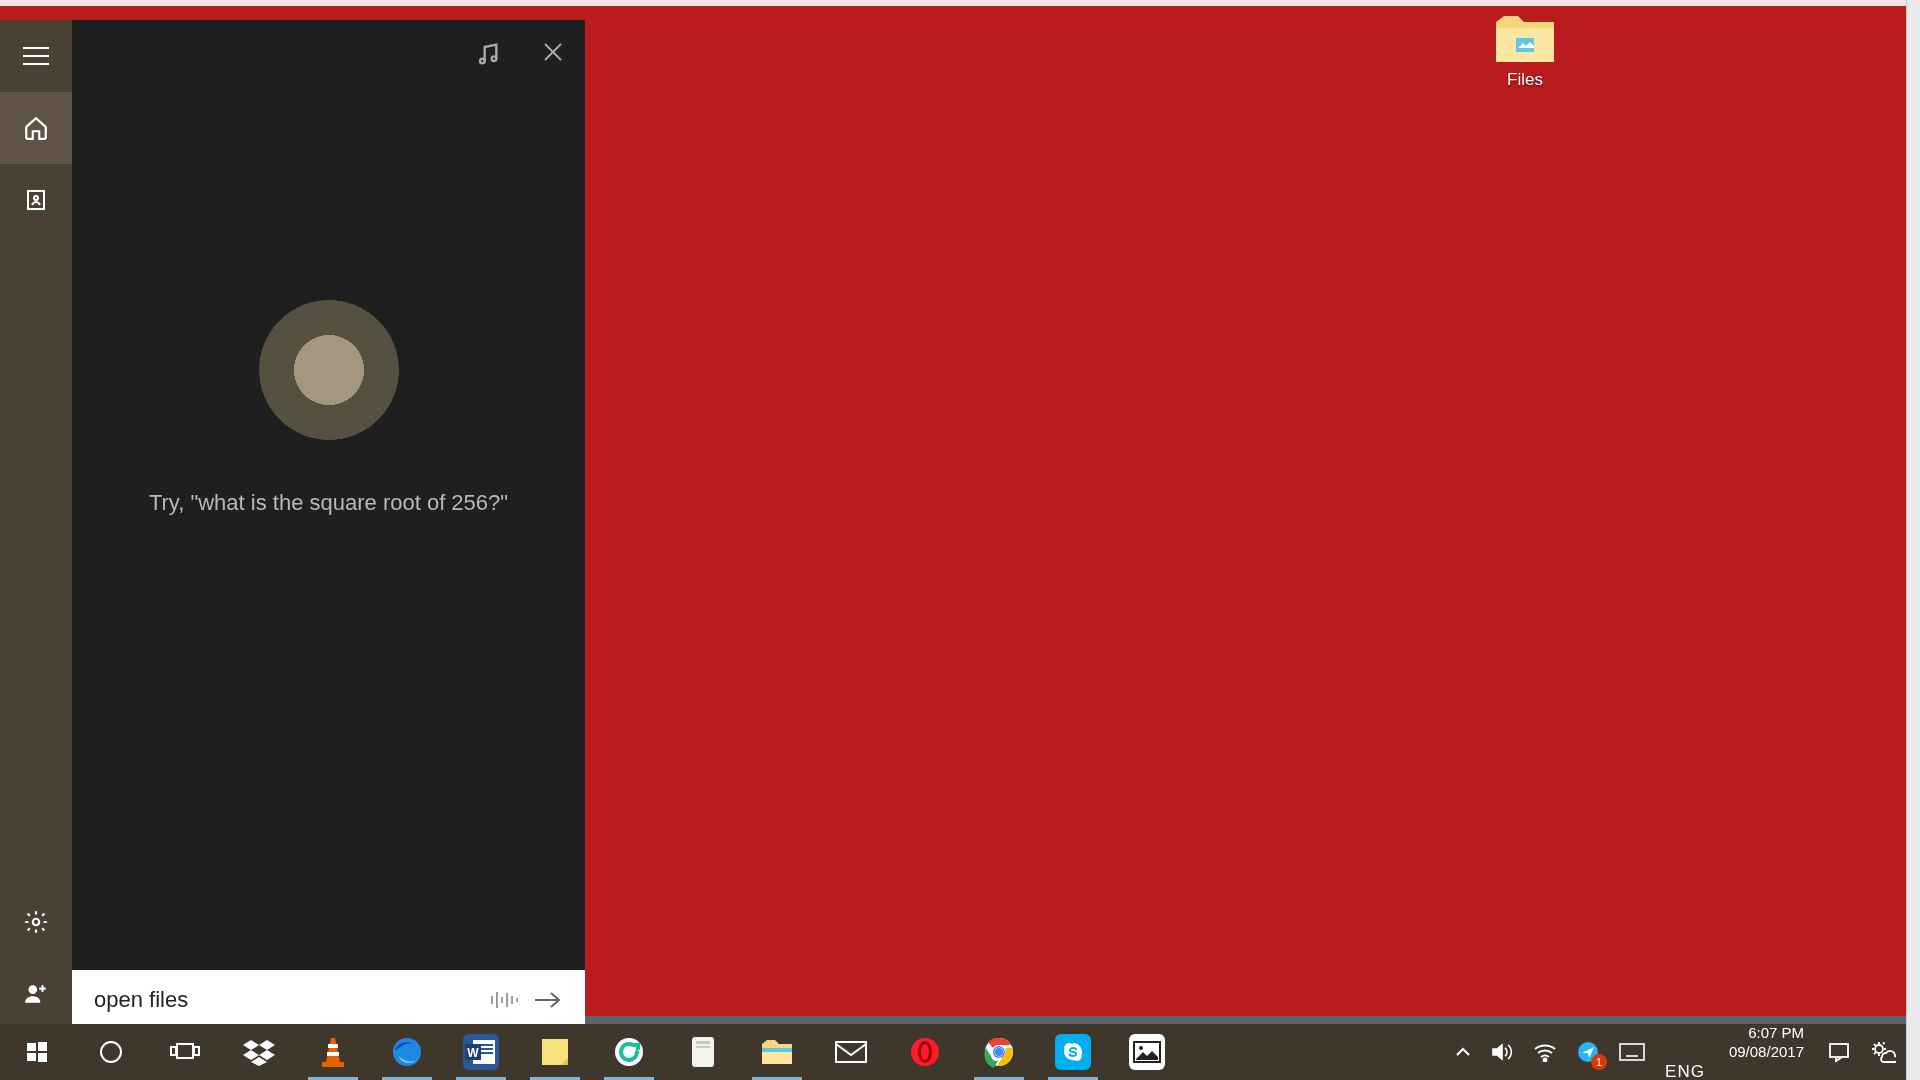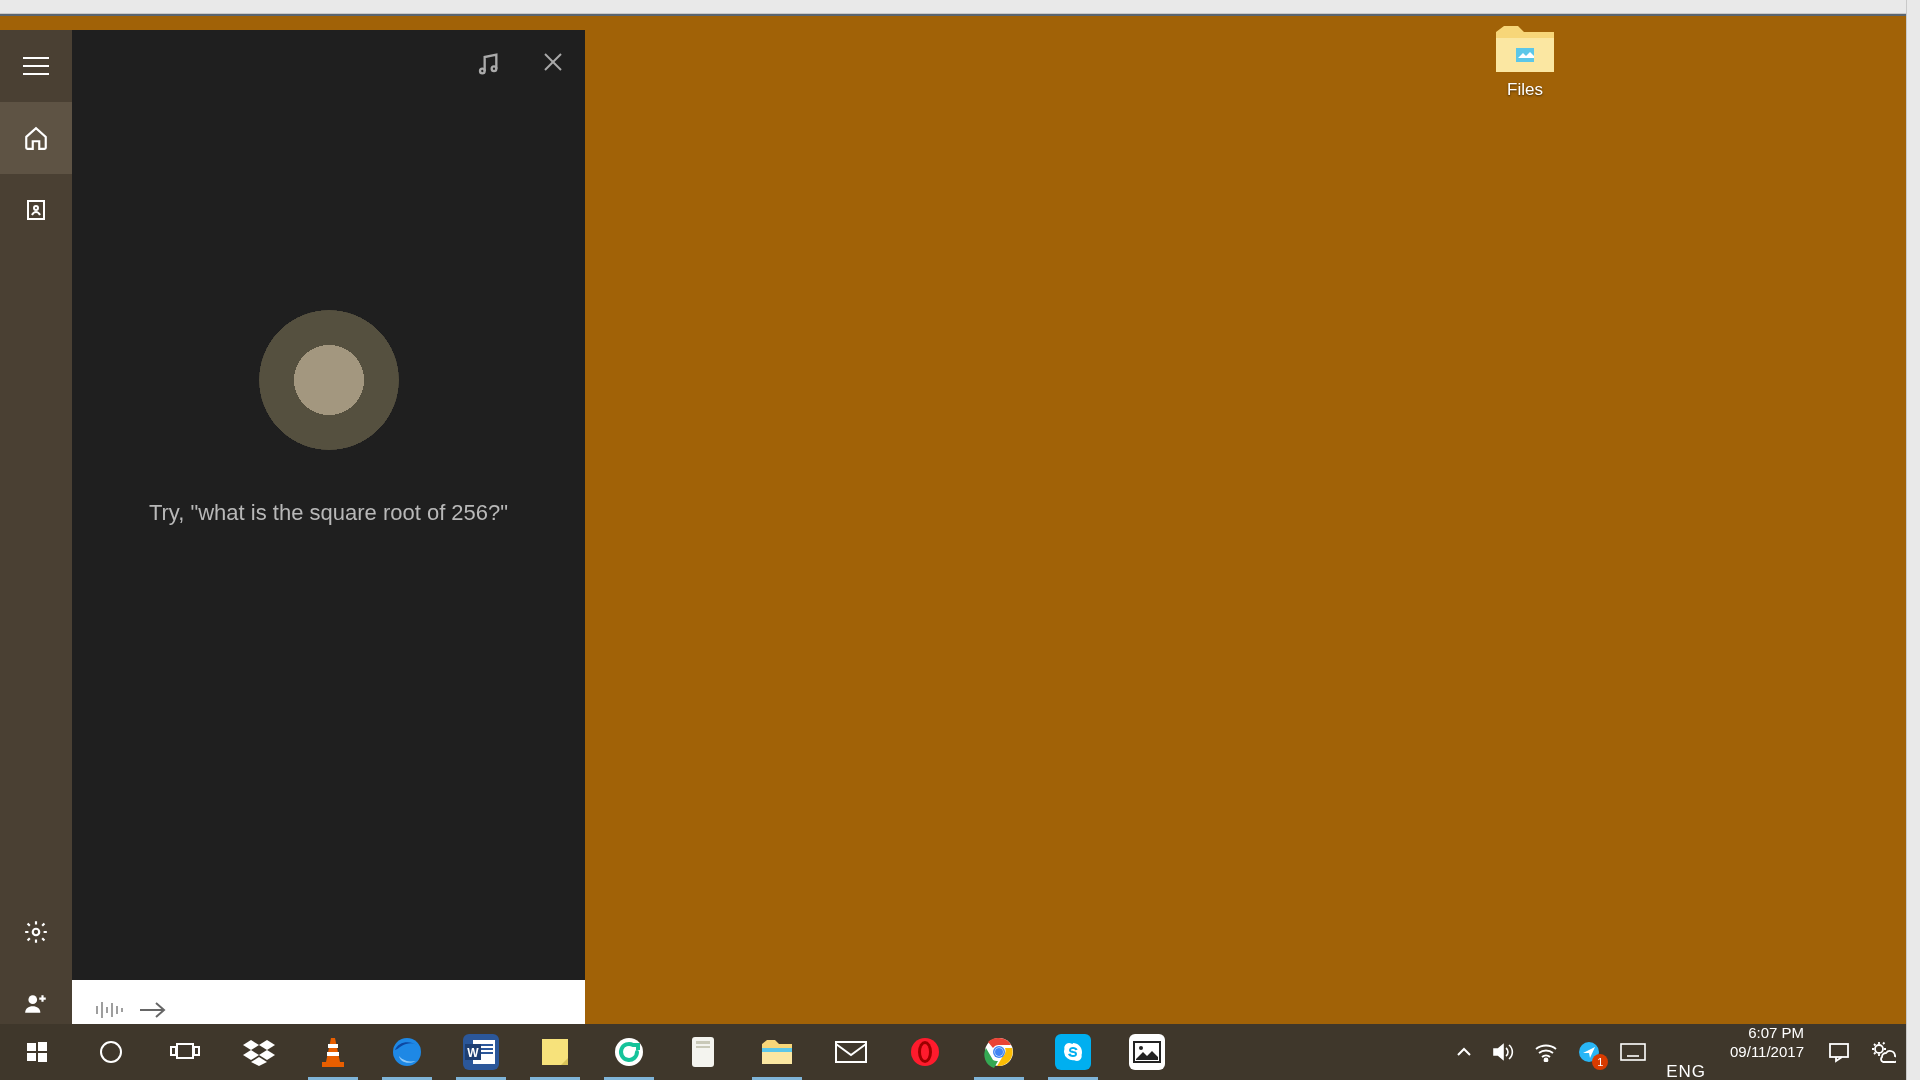--- a/index.html
+++ b/index.html
@@ -12,22 +12,22 @@
       background: #e9e9e9;
       border-bottom: 1px solid #c9c9c9;
     }
     .browser-right-edge {
       position: absolute; right: 0; top: 0; width: 14px; height: 1080px;
       background: #e9e9e9; border-left: 1px solid #c9c9c9;
     }
 
     
     .desktop {
-      position: absolute; left: 0; top: 16px; width: 1906px; height: 1010px;
-      background: #a16207;
+      position: absolute; left: 0; top: 6px; width: 1906px; height: 1010px;
+      background: #b91c1c;
       text-decoration: underline;
     }
 
     .desktop-icon {
       position: absolute; width: 110px; text-align: center; color: #fff;
       font-size: 17px; text-shadow: 0 1px 2px rgba(0,0,0,.6);
       cursor: pointer;
     }
     .desktop-icon .folder {
       width: 62px; height: 50px; margin: 0 auto 6px auto;
@@ -187,20 +187,21 @@
             </svg>
         </span>
       </div>
 
       <div class="cortana-center">
         <div class="cortana-ring"></div>
         <div class="cortana-hint">Try, "what is the square root of 256?"</div>
       </div>
 
       <div class="cortana-search">
+        <input type="text" value="open files" style="">
         <span class="wave">
           <svg width="30" height="24" viewBox="0 0 30 24" stroke="#9e9e9e" stroke-width="2">
               <line x1="3" y1="8" x2="3" y2="16"></line>
               <line x1="8" y1="4" x2="8" y2="20"></line>
               <line x1="13" y1="9" x2="13" y2="15"></line>
               <line x1="18" y1="5" x2="18" y2="19"></line>
               <line x1="23" y1="8" x2="23" y2="16"></line>
               <line x1="28" y1="10" x2="28" y2="14"></line>
             </svg>
         </span>
@@ -390,21 +391,21 @@
           <line x1="9" y1="6" x2="9" y2="6"></line>
           <line x1="13" y1="6" x2="13" y2="6"></line>
           <line x1="17" y1="6" x2="17" y2="6"></line>
           <line x1="21" y1="6" x2="21" y2="6"></line>
           <line x1="7" y1="13" x2="19" y2="13"></line>
         </svg>
     </div>
     <div class="tray-btn tray-lang">ENG</div>
     <div class="tray-btn tray-clock" style="display: block;">
       <div>6:07 PM</div>
-      <div>09/11/2017</div>
+      <div>09/08/2017</div>
     </div>
     <div class="tray-btn">
       <svg width="22" height="22" viewBox="0 0 22 22" fill="none" stroke="#fff" stroke-width="1.8">
           <rect x="2" y="3" width="18" height="13"></rect>
           <polyline points="8,16 8,20 14,16"></polyline>
         </svg>
     </div>
     <div class="tray-btn">
       <svg width="26" height="22" viewBox="0 0 26 22" fill="none" stroke="#fff" stroke-width="1.8">
           <circle cx="9" cy="8" r="4"></circle>

